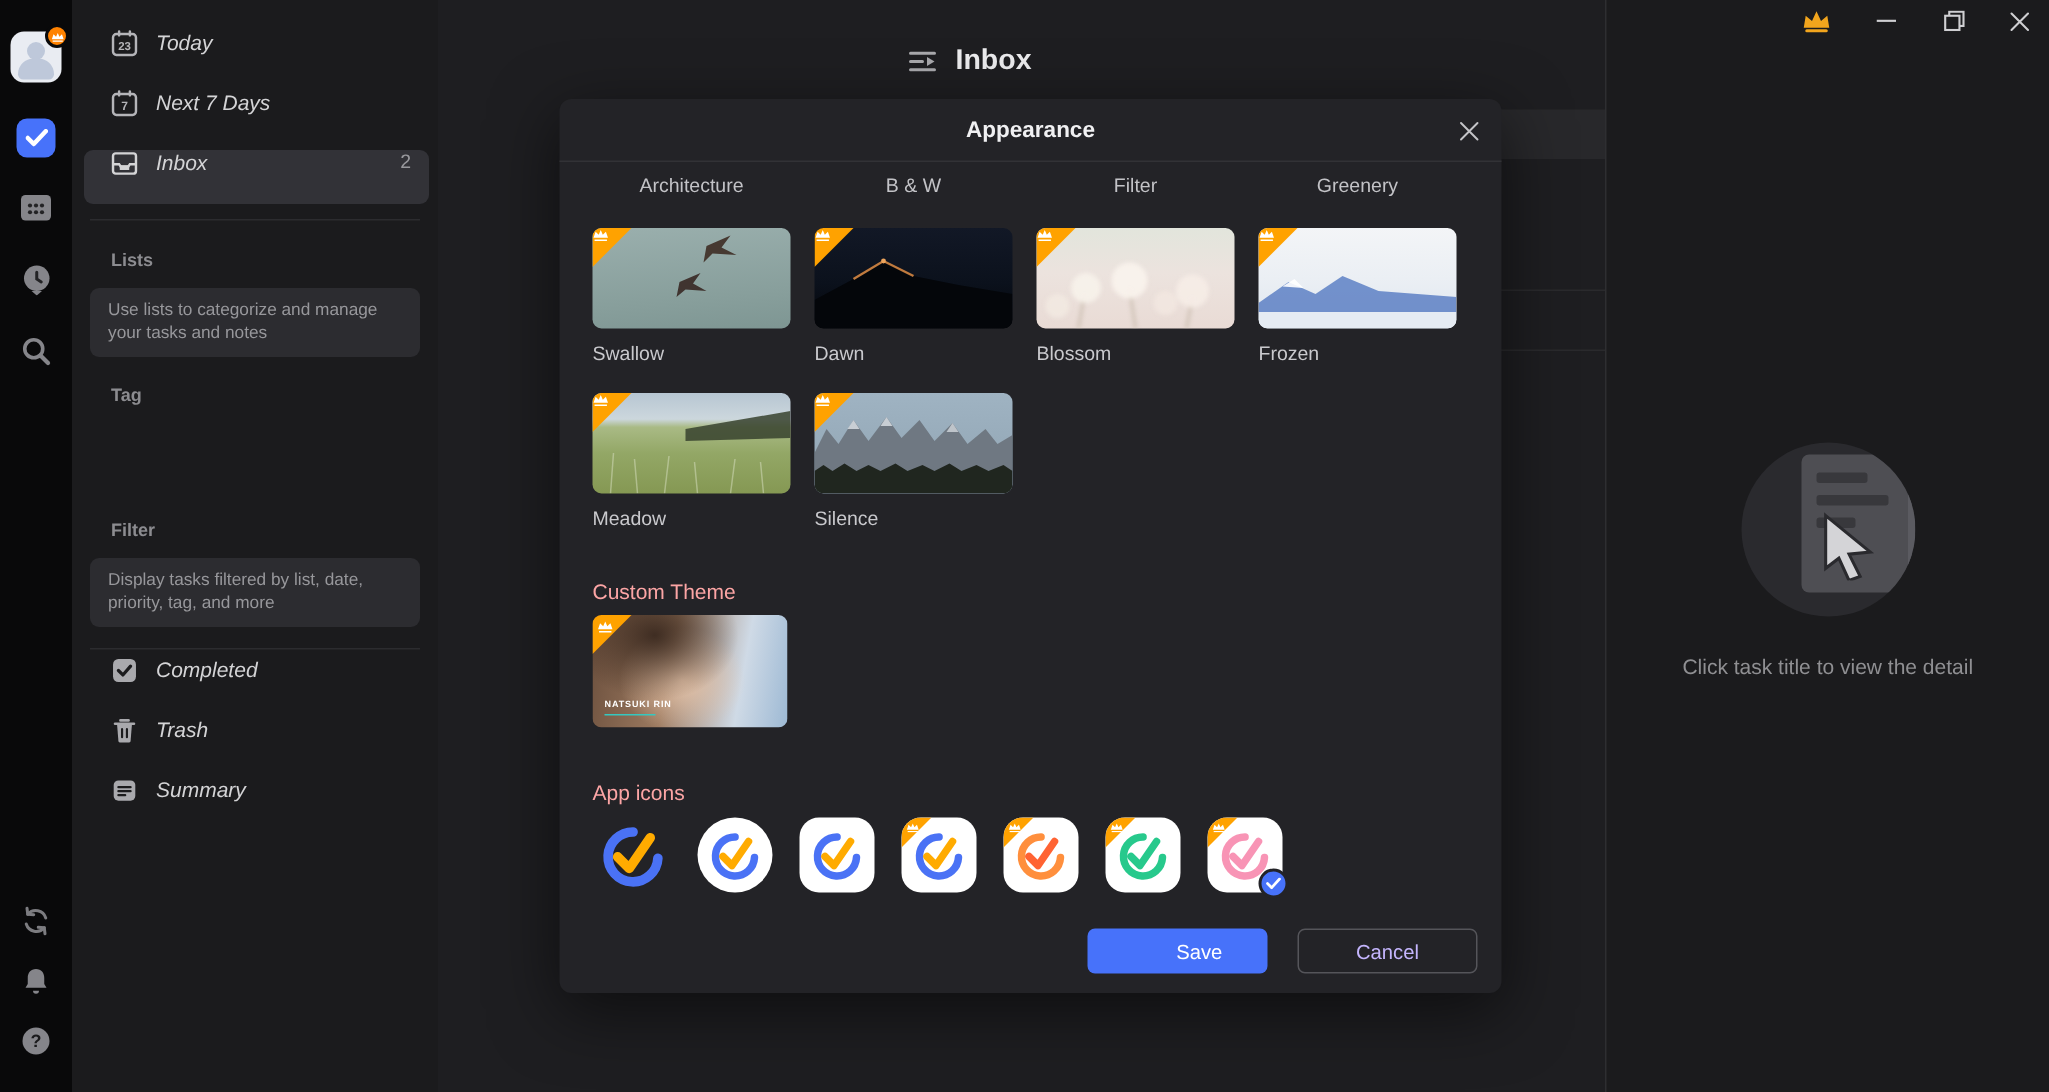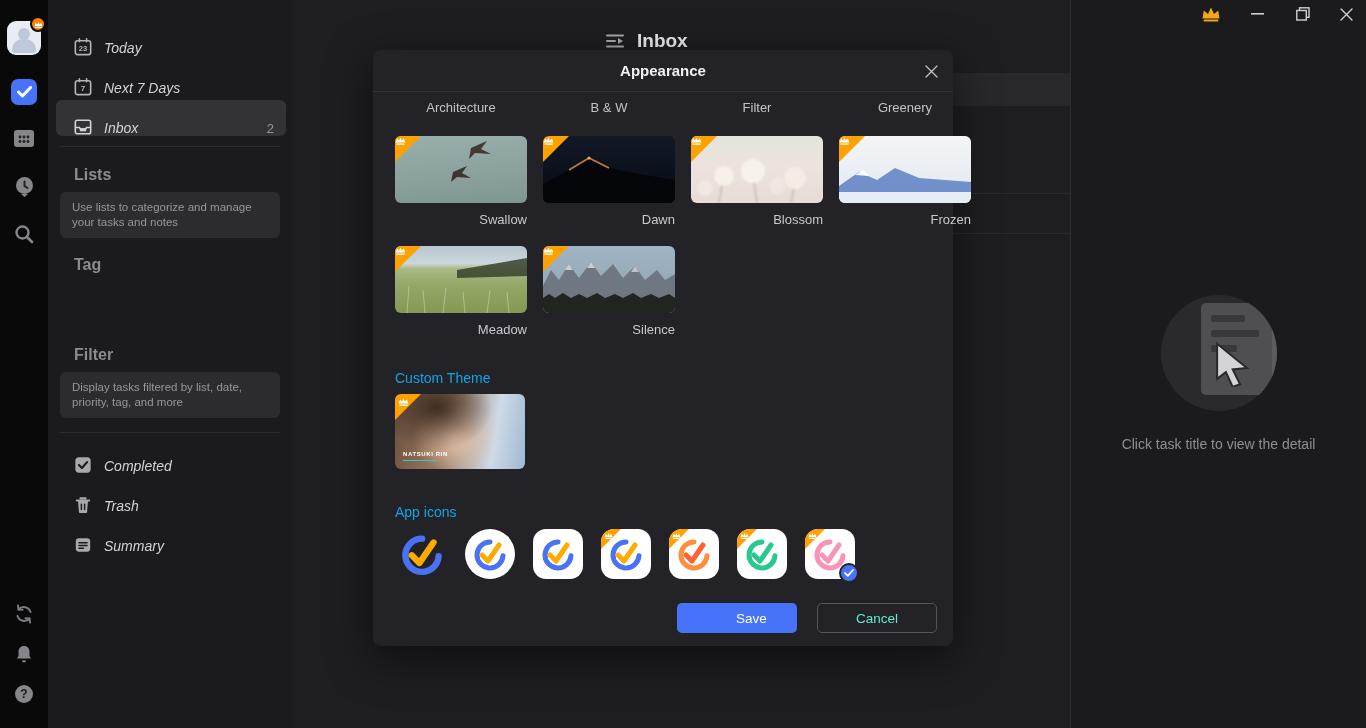--- a/index.html
+++ b/index.html
@@ -11,27 +11,27 @@
   .rail { position:absolute; left:0; top:0; width:48px; height:728px; background:#09090a; z-index:5; }
   .rail-btn { position:absolute; left:0; width:48px; height:36px; display:flex; align-items:center; justify-content:center; cursor:pointer; }
   .avatar { position:absolute; left:7px; top:21px; width:34px; height:34px; border-radius:9px; background:#e9ecf2; }
   .avatar .head { position:absolute; left:11px; top:7px; width:12px; height:12px; border-radius:50%; background:#bec8da; }
   .avatar .body { position:absolute; left:5px; top:18px; width:24px; height:14px; border-radius:12px 12px 4px 4px; background:#bec8da; }
   .avatar .pro-badge { position:absolute; right:-5px; top:-5px; width:16px; height:16px; border-radius:50%; background:#ff8200; border:2px solid #09090a; display:flex; align-items:center; justify-content:center; }
   .tasks-app { width:26px; height:26px; border-radius:7px; background:#4772fa; display:flex; align-items:center; justify-content:center; }
 
   
   .sidebar { position:absolute; left:48px; top:0; width:244px; height:728px; background:#1b1b1d; z-index:4; }
-  .side-item { position:absolute; left:8px; width:230px; height:36px; border-radius:6px; display:flex; align-items:flex-end; padding:0 12px 0 18px; cursor:pointer; font-size:14px; color:#d4d4d6; }
+  .side-item { position:absolute; left:8px; width:230px; height:36px; border-radius:6px; display:flex; align-items:flex-start; padding:0 12px 0 18px; cursor:pointer; font-size:14px; color:#d4d4d6; }
   .side-item.active { background:#323237; }
   .side-item .si-icon { width:18px; height:18px; margin-right:12px; flex:0 0 auto; }
   .side-item .si-label { flex:1 1 auto; white-space:nowrap;font-style:italic; }
   .side-item .si-badge { font-size:13px; color:#98989c; }
   .side-div { position:absolute; left:12px; width:220px; height:1px; background:#2c2c2f; }
-  .side-head { position:absolute; left:26px; font-size:16px; font-weight:bold; color:#8c8c90; }
+  .side-head { position:absolute; left:26px; font-size:12px; font-weight:bold; color:#8c8c90; }
   .side-hint { position:absolute; left:12px; width:220px; background:#2c2c30; border-radius:6px; padding:8px 12px; font-size:11.5px; line-height:15px; color:#97979b; }
 
   
   .listpanel { position:absolute; left:292px; top:0; width:778px; height:728px; background:#1e1e21; }
   .lp-title { position:absolute; left:345px; top:30px; font-size:19px; font-weight:bold; color:#ececee; }
   .lp-collapse { position:absolute; left:314px; top:33px; cursor:pointer; }
   .lp-clock { position:absolute; left:1006px; top:31px; cursor:pointer; }
   .lp-more { position:absolute; left:1032px; top:36px; cursor:pointer; }
   .addbar { position:absolute; left:316px; top:73px; width:731px; height:33px; background:#28282b; border-radius:6px; display:flex; align-items:center; padding:0 14px; font-size:13.5px; color:#6f6f74; cursor:text; }
   .group-row { position:absolute; left:316px; top:126px; height:22px; display:flex; align-items:center; cursor:pointer; }
@@ -46,35 +46,35 @@
   .illus { position:absolute; left:90px; top:295px; width:116px; height:116px; border-radius:50%; background:#2a2a2e; overflow:hidden; }
   .illus .doc { position:absolute; left:40px; top:8px; width:76px; height:92px; background:#4e4e53; border-radius:5px; border-right:5px solid #5b5b61; }
   .illus .doc i { position:absolute; left:10px; height:7px; border-radius:2px; background:#38383c; display:block; }
   .illus .cursor { position:absolute; left:50px; top:46px; }
   .empty-text { position:absolute; left:0; top:436px; width:100%; text-align:center; font-size:14px; color:#8f8f92; }
 
   
   .winctl { position:absolute; top:2px; height:24px; width:26px; display:flex; align-items:center; justify-content:center; cursor:pointer; z-index:50; }
 
   
-  .modal { position:absolute; left:373px; top:50px; width:580px; height:596px; background:#232327; border-radius:8px; box-shadow:0 12px 44px rgba(0,0,0,.55); z-index:20; }
+  .modal { position:absolute; left:373px; top:66px; width:628px; height:596px; background:#232327; border-radius:8px; box-shadow:0 12px 44px rgba(0,0,0,.55); z-index:20; }
   .m-head { position:absolute; left:0; top:0; width:100%; height:42px; border-bottom:1px solid #323236; display:flex; align-items:center; justify-content:center; }
   .m-title { font-size:15px; font-weight:bold; color:#f0f0f2; }
   .m-close { position:absolute; right:10px; top:9px; width:24px; height:24px; display:flex; align-items:center; justify-content:center; cursor:pointer; color:#c4c4c8; }
   .lbl-row { position:absolute; left:22px; top:50px; display:flex; gap:16px; }
   .lbl-row .lcell { width:132px; text-align:center; font-size:13px; color:#c3c3c7; }
   .theme-row { position:absolute; left:22px; display:flex; gap:16px; }
   .theme-row.r1 { top:86px; } .theme-row.r2 { top:196px; }
   .tcell { width:132px; }
   .thumb { position:relative; width:132px; height:67px; border-radius:6px; overflow:hidden; cursor:pointer; }
-  .tname { margin-top:9px; text-align:right; font-size:13px; color:#c9c9cd; }
+  .tname { margin-top:9px; text-align:left; font-size:13px; color:#c9c9cd; }
   .crown-corner { position:absolute; left:0; top:0; width:0; height:0; border-top:26px solid #ffa200; border-right:26px solid transparent; }
   .crown-corner.small { border-top-width:20px; border-right-width:20px; }
   .crown-g { position:absolute; left:3px; top:3px; }
-  .m-section { position:absolute; left:22px; font-size:14px; color:#0ea5e9; }
+  .m-section { position:absolute; left:22px; font-size:14px; color:#fca5a5; }
   .custom-thumb { position:absolute; left:22px; top:344px; width:130px; height:75px; border-radius:6px; overflow:hidden; cursor:pointer;
     background: radial-gradient(90px 70px at 32% 18%, rgba(58,41,31,.95), transparent 62%),
                 radial-gradient(62px 52px at 46% 58%, rgba(233,199,172,.95), transparent 68%),
                 linear-gradient(100deg,#6b4f3d,#9c7a60 40%,#cfdae6 75%,#9db9d4); }
   .custom-cap { position:absolute; left:8px; bottom:12px; font-size:6px; font-weight:bold; letter-spacing:.6px; color:#fff; }
   .custom-cap::after { content:""; position:absolute; left:0; bottom:-4px; width:34px; height:1.5px; background:#35c8c0; }
   .appicons-row { position:absolute; left:24px; top:479px; display:flex; gap:18px; }
   .appicon { position:relative; width:50px; height:50px; display:flex; align-items:center; justify-content:center; cursor:pointer; }
   .appicon .bg { position:absolute; inset:0; background:#fff; overflow:hidden; }
   .appicon .bg.circle { border-radius:50%; }
@@ -83,21 +83,21 @@
   .appglyph .arc { fill:none; stroke-width:5; stroke-linecap:round; stroke-dasharray:60.2 21.5; }
   .appglyph .chk { fill:none; stroke-width:5; stroke-linecap:round; stroke-linejoin:round; }
   .v-blue .arc { stroke:#4a72f5; } .v-blue .chk { stroke:#ffab00; }
   .v-orange .arc { stroke:#ff8f3d; } .v-orange .chk { stroke:#ff6333; }
   .v-green .arc { stroke:#27c98c; } .v-green .chk { stroke:#27c98c; }
   .v-pink .arc { stroke:#f894b5; } .v-pink .chk { stroke:#f894b5; }
   .sel-badge { position:absolute; right:-4px; bottom:-4px; width:20px; height:20px; border-radius:50%; background:#4772fa; border:2px solid #232327; display:flex; align-items:center; justify-content:center; }
   .m-footer { position:absolute; top:553px; right:16px; display:flex; gap:20px; }
   .btn { width:120px; height:30px; border-radius:5px; font-size:13.5px; display:flex; align-items:center; justify-content:center; cursor:pointer; }
   .btn.primary { background:#4772fa; color:#fff;padding-left:29px; }
-  .btn.ghost { background:transparent; border:1px solid #55555a; color:#5eead4; }
+  .btn.ghost { background:transparent; border:1px solid #55555a; color:#c4b5fd; }
 
   
   .th-swallow { background:linear-gradient(175deg,#9aafad,#879e9b 70%,#7e9693); }
   .th-dawn { background:linear-gradient(180deg,#121826 0%,#0b111c 55%,#04060a 100%); }
   .th-blossom { background:linear-gradient(180deg,#e2e5dc,#ece3de 45%,#e9dbd5); }
   .th-frozen { background:linear-gradient(180deg,#f3f5f7 0%,#ebeff4 50%,#dfe7ef 100%); }
   .th-meadow { background:linear-gradient(180deg,#b7c6d2 0%,#ccd7dd 26%,#a9ba85 34%,#93a766 60%,#859853 100%); }
   .th-silence { background:linear-gradient(180deg,#9fb3c2 0%,#90a4b3 100%); }
   .thumb > svg { position:absolute; left:0; top:0; }
 </style>

